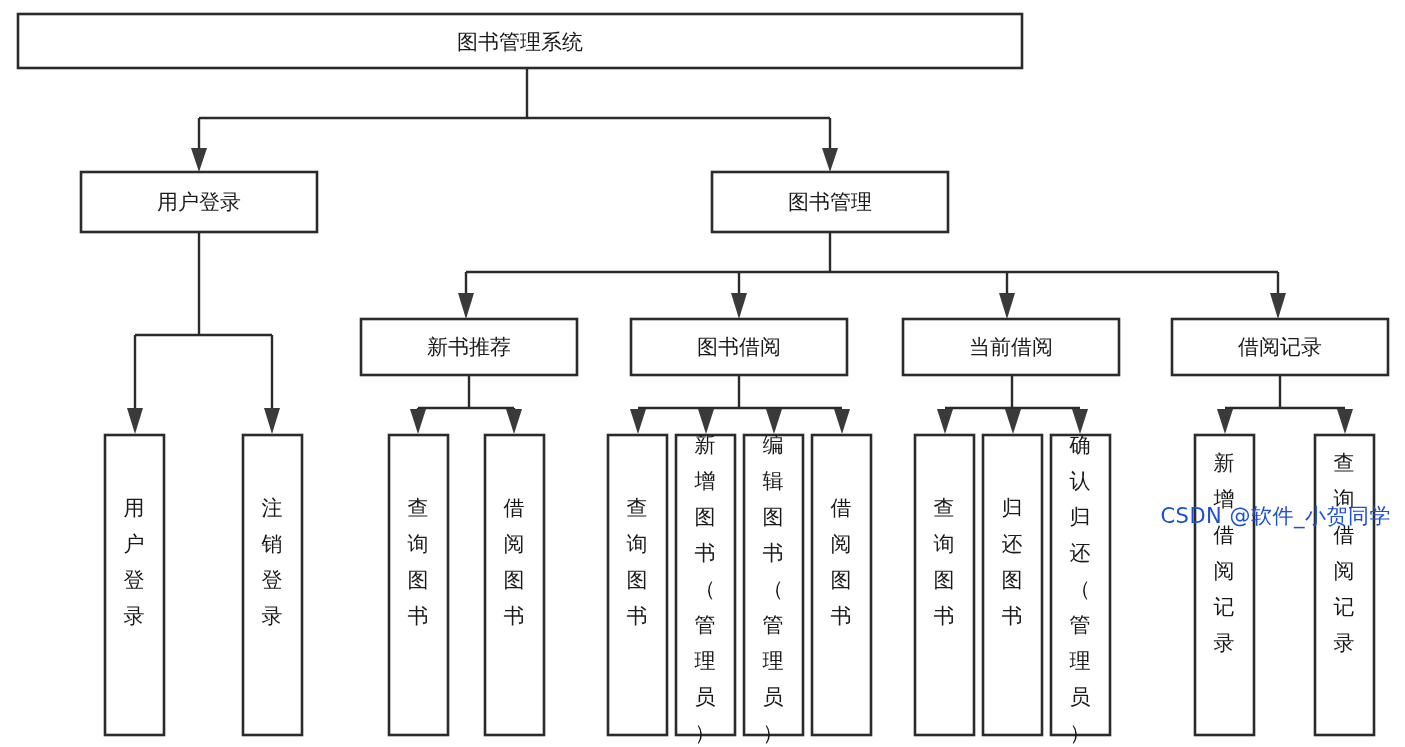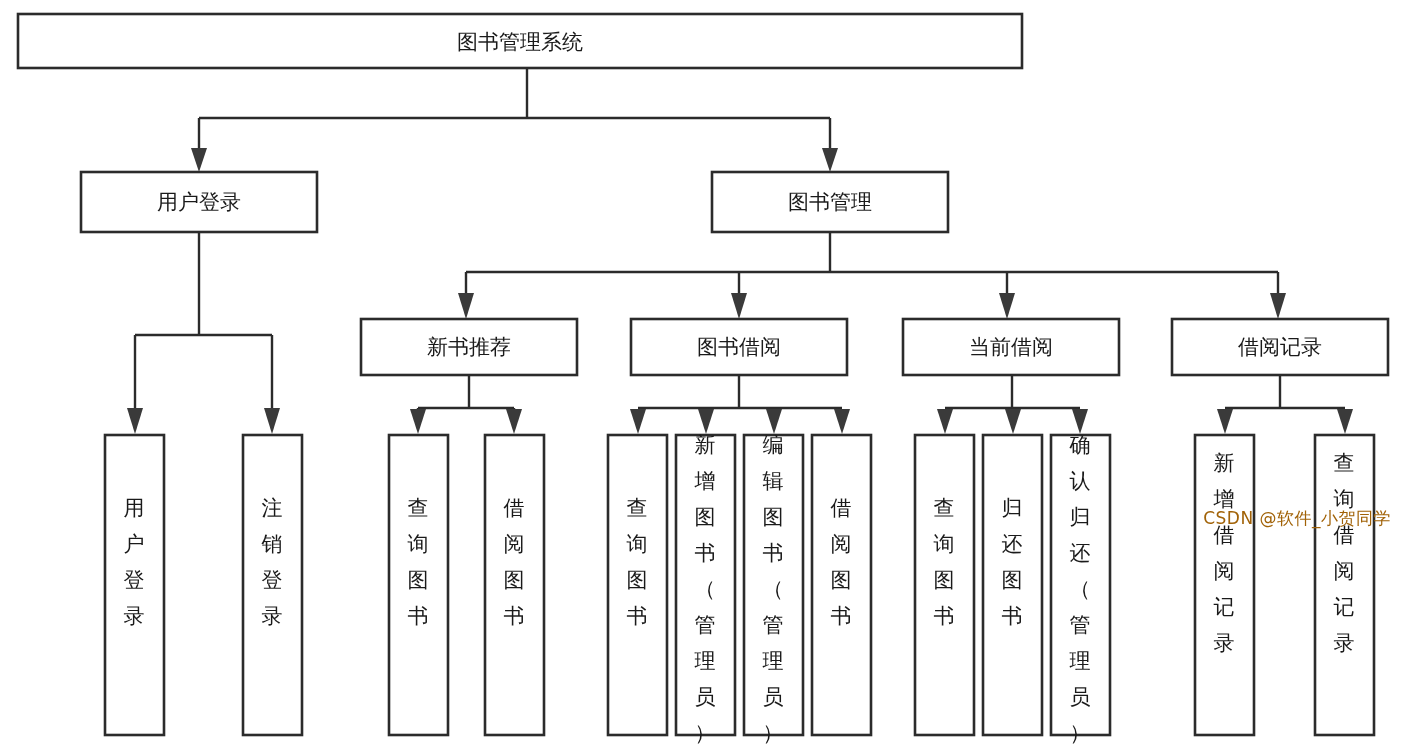--- a/index.html
+++ b/index.html
@@ -53,22 +53,22 @@
     font-size: 21px;
     fill: #1a1a1a;
     font-family: "DejaVu Sans", "Liberation Sans", sans-serif;
     text-anchor: middle;
   }
   .watermark {
     position: absolute;
     right: 14px;
     bottom: 6px;
     font-family: "DejaVu Sans", "Liberation Sans", sans-serif;
-    font-size: 17px;
-    color: #a16207;
+    font-size: 21px;
+    color: #1d4ed8;
     letter-spacing: 0.5px;
     white-space: nowrap;
     pointer-events: none;
   }
 </style>
 </head>
 <body>
 
 <div id="diagram-root">
 

